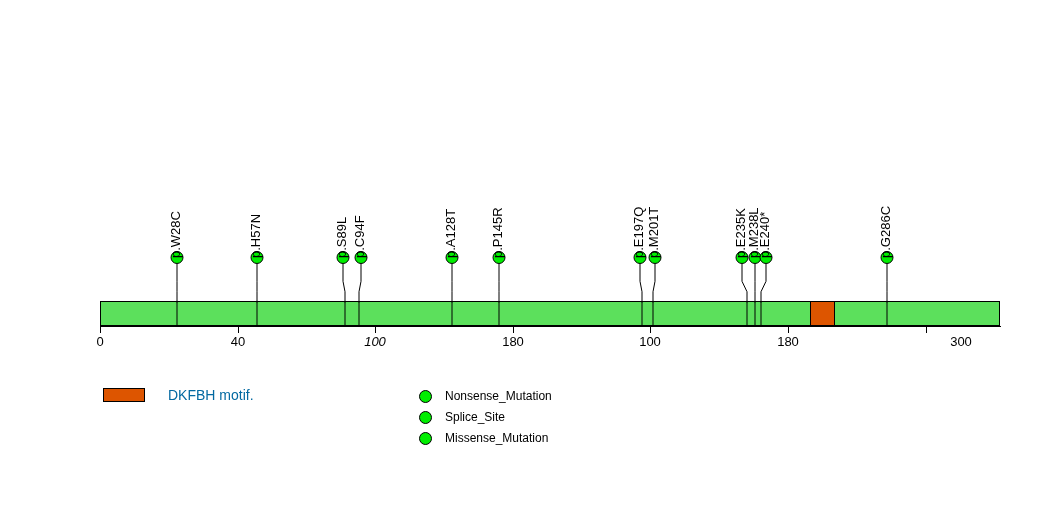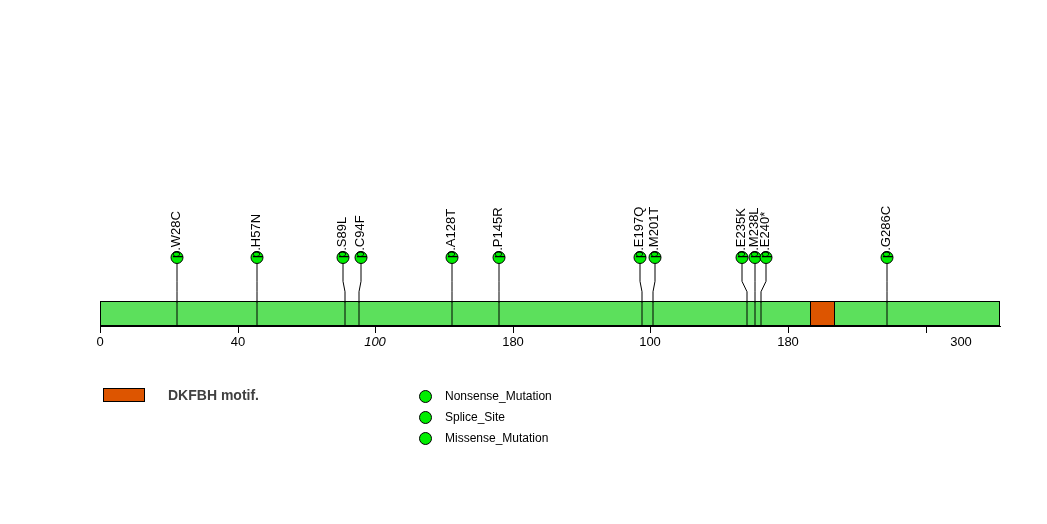--- a/index.html
+++ b/index.html
@@ -102,24 +102,23 @@
     height: 14px;
     background: #DD5500;
     border: 1px solid #000000;
     box-sizing: border-box;
   }
   .legend-motif-label {
     position: absolute;
     left: 168px;
     top: 387px;
     font-size: 14px;
-    color: #404040;
+    color: #0369a1;
     white-space: nowrap;
     line-height: 16px;
-    font-weight: bold;
   }
   .legend-mut-dot {
     position: absolute;
     left: 419px;
     width: 13px;
     height: 13px;
     border-radius: 50%;
     background: #00EE00;
     border: 1px solid #000000;
     box-sizing: border-box;

